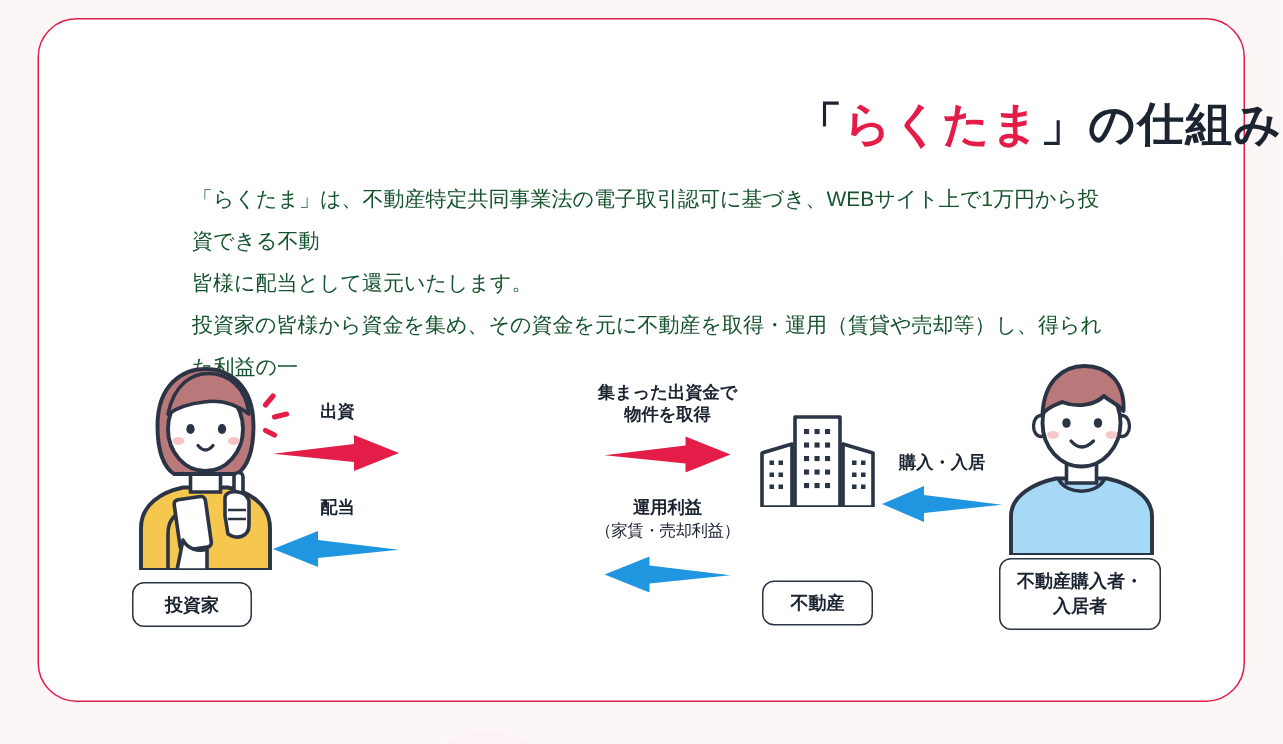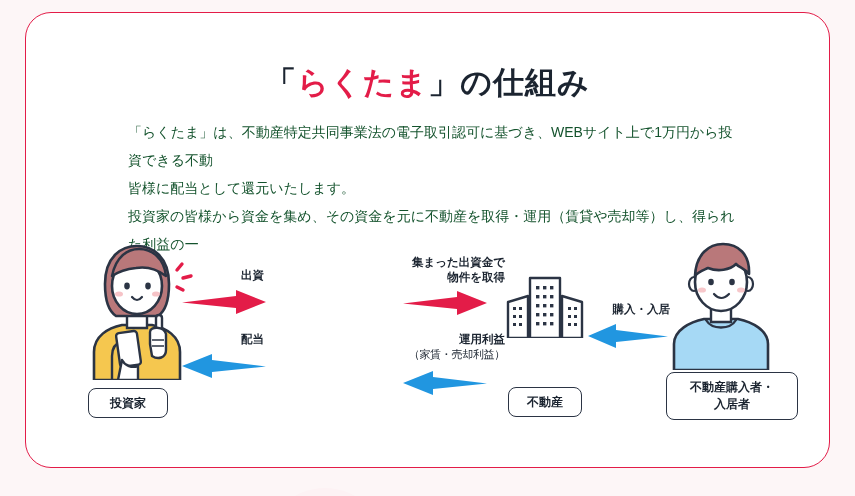--- a/index.html
+++ b/index.html
@@ -29,21 +29,21 @@
     border: 1.6px solid #e31c48;
     border-radius: 26px;
     box-sizing: border-box;
   }
   
   .title {
     position: absolute;
     left: 0;
     top: 62px;
     width: 855px;
-    text-align: center;
+    text-align: right;
     font-size: 31px;
     font-weight: bold;
     color: #1b2430;
     letter-spacing: 1px;
     white-space: nowrap;
   }
   .title .brand { color: #e31c48; }
   
   .body-text {
     position: absolute;
@@ -56,21 +56,21 @@
   }
   .body-text p { margin: 0; }
   
   .diagram { position: absolute; left: 0; top: 228px; width: 855px; height: 220px; }
 
   .lbl {
     position: absolute;
     font-size: 11.5px;
     font-weight: bold;
     color: #1b2430;
-    text-align: right;
+    text-align: center;
     line-height: 15px;
     white-space: nowrap;
   }
   .lbl .sub {
     display: block;
     font-size: 11px;
     font-weight: normal;
     letter-spacing: -0.3px;
   }
   
@@ -263,19 +263,19 @@
 
       <ellipse cx="45" cy="42" rx="2.8" ry="3.2" fill="#2b3444"></ellipse>
       <ellipse cx="66" cy="42" rx="2.8" ry="3.2" fill="#2b3444"></ellipse>
 
       <ellipse cx="36" cy="50" rx="4" ry="2.6" fill="#f5b9bd" opacity="0.8"></ellipse>
       <ellipse cx="75" cy="50" rx="4" ry="2.6" fill="#f5b9bd" opacity="0.8"></ellipse>
 
       <path d="M48 54 Q55 62 63 54" fill="none" stroke="#2b3444" stroke-width="2.2" stroke-linecap="round"></path>
     </svg>
 
-    <div class="pill" style="left:666px; top:144px; width:132px; height:48px; flex-direction:column;">
+    <div class="pill" style="left:666px; top:144px; width:108px; height:48px; flex-direction:column;">
       <span>不動産購入者・</span>
       <span>入居者</span>
     </div>
 
   </div>
 </div>
 
 </body></html>

